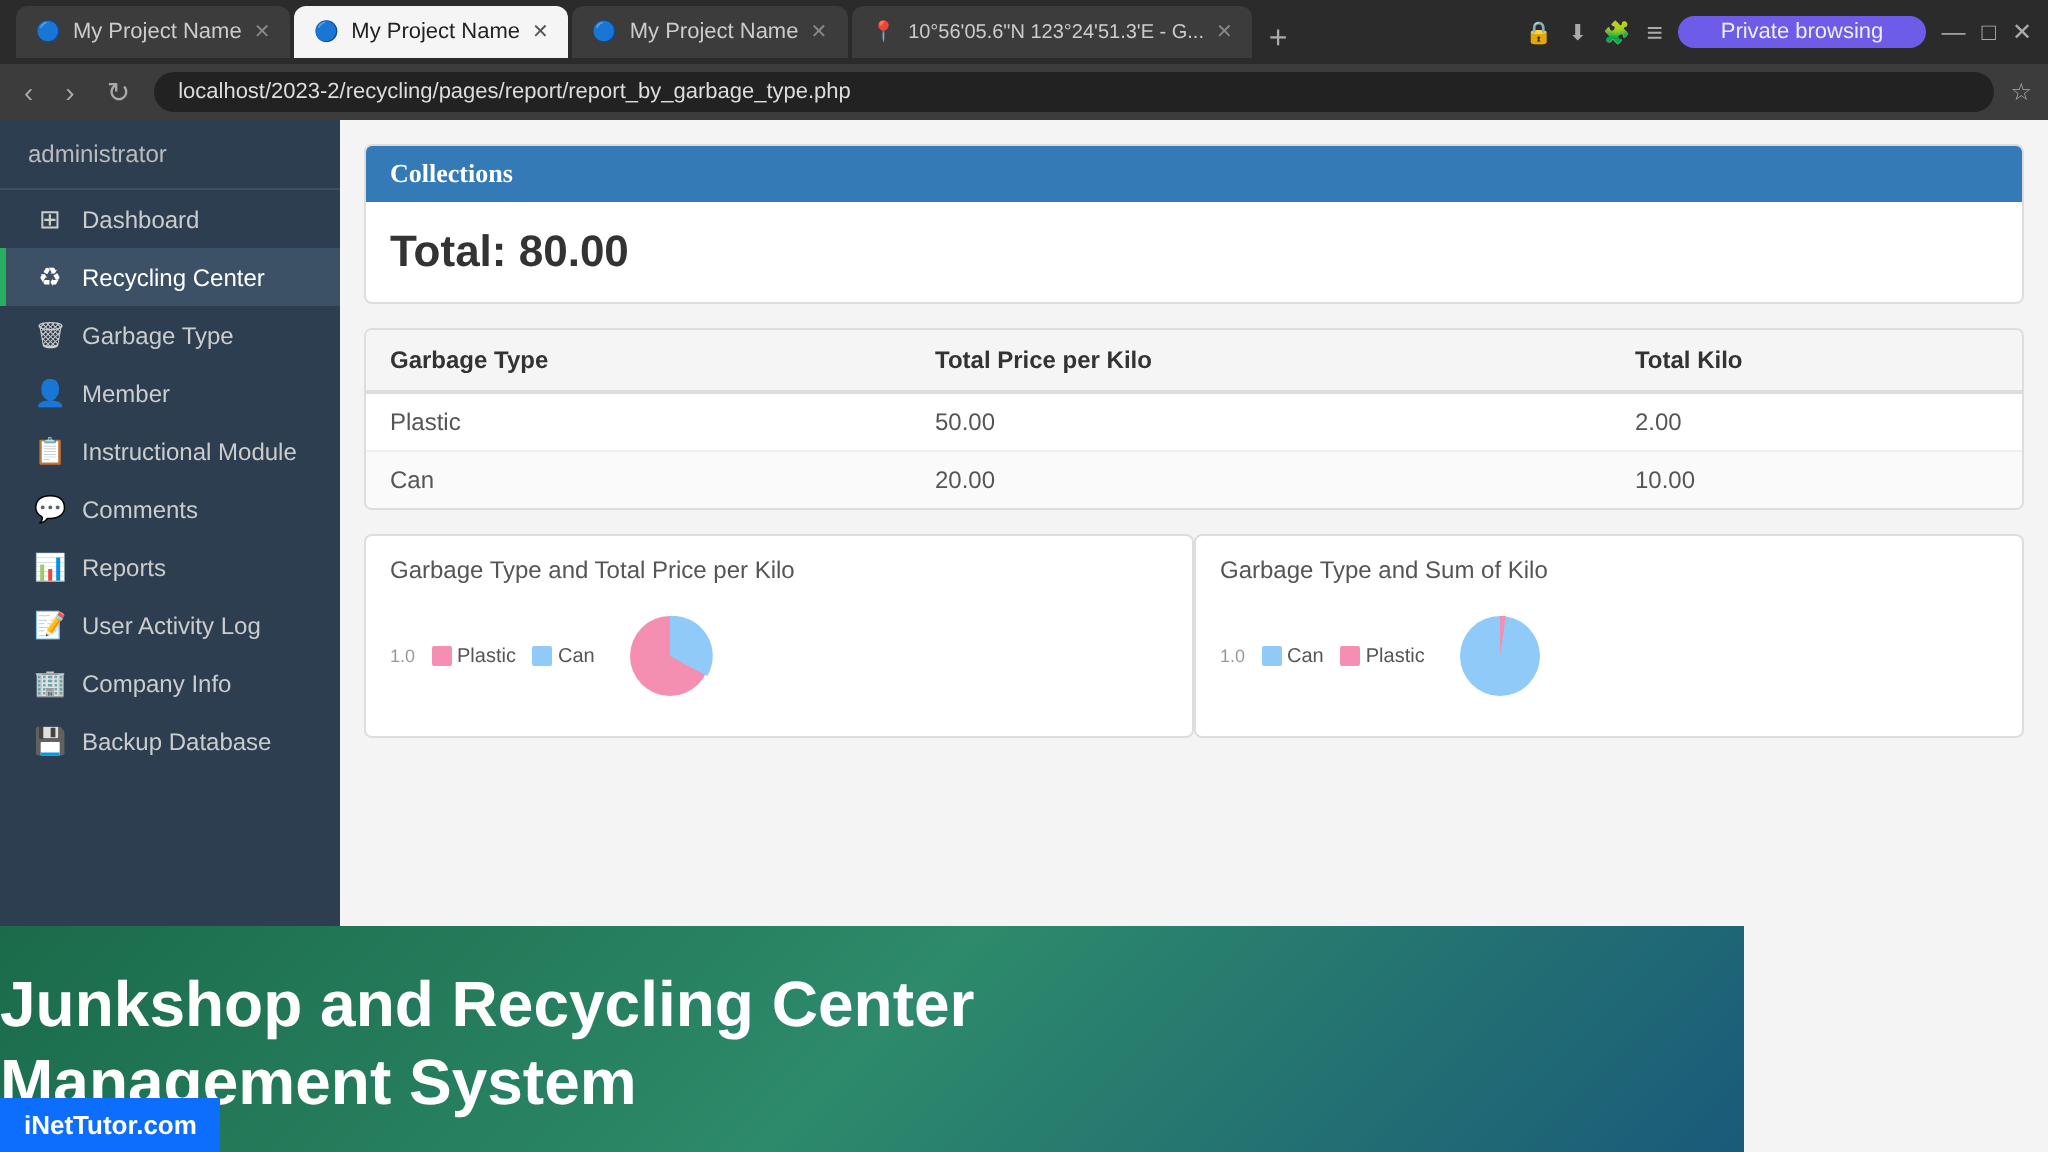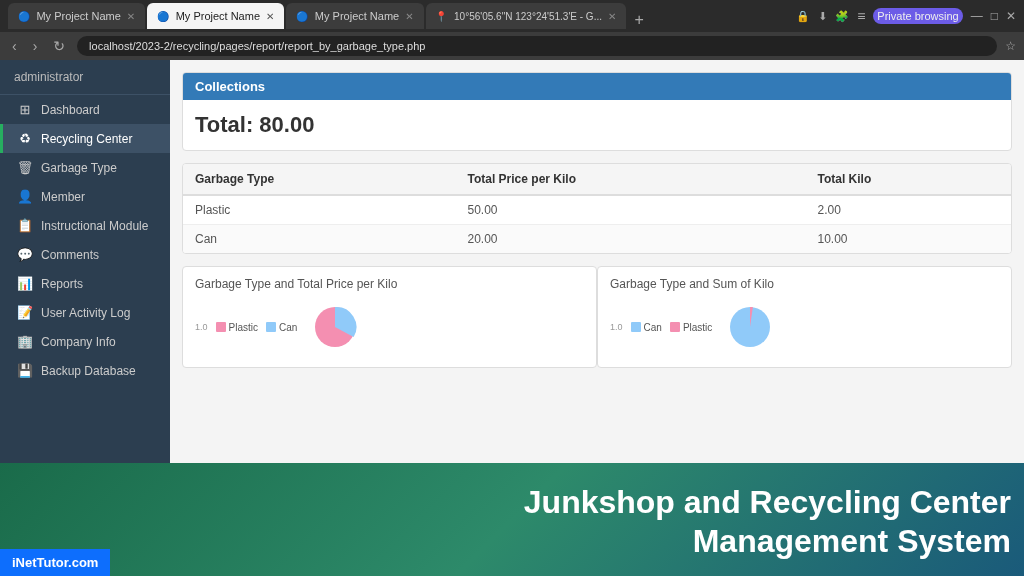--- a/index.html
+++ b/index.html
@@ -119,20 +119,21 @@
       border-radius: 4px;
       overflow: hidden;
       background: #fff;
     }
     .stat-card-header {
       background: #337ab7;
       color: #fff;
       font-size: 13px;
       font-weight: bold;
       padding: 6px 12px;
+      font-family: Liberation Serif, serif;
     }
     .stat-card-body {
       padding: 12px;
       font-size: 22px;
       font-weight: bold;
       color: #333;
     }
 
     
     .table-card {
@@ -188,24 +189,24 @@
       flex-wrap: wrap;
     }
     .legend-item { display: flex; align-items: center; gap: 3px; }
     .legend-dot { width: 10px; height: 10px; border-radius: 1px; }
 
     
     .overlay-banner {
       position: absolute;
       bottom: 0;
       left: 0;
-      width: 1024px;
+      width: 872px;
       background: linear-gradient(135deg, #1a6b4a 0%, #2d8a6a 50%, #1a5a7a 100%);
-      padding: 20px 13px 16px 0;
-      text-align: right;
+      padding: 20px 0 16px 0;
+      text-align: left;
       z-index: 100;
     }
     .overlay-title {
       font-size: 32px;
       font-weight: bold;
       color: #fff;
       line-height: 1.2;
     }
     .overlay-bottom {
       background: #0d6efd;
@@ -257,21 +258,21 @@
       <span style="font-size:10px;color:#ccc;overflow:hidden;white-space:nowrap;max-width:160px;">10°56'05.6"N 123°24'51.3'E - G...</span>
       <span class="tab-close">✕</span>
     </div>
     <span class="tab-new">+</span>
   </div>
   <div style="display:flex;gap:8px;align-items:center;">
     <span style="color:#aaa;font-size:11px;cursor:pointer;">🔒</span>
     <span style="color:#aaa;font-size:11px;cursor:pointer;">⬇</span>
     <span style="color:#aaa;font-size:11px;cursor:pointer;">🧩</span>
     <span style="color:#aaa;font-size:14px;font-weight:bold;cursor:pointer;">≡</span>
-    <span style="color:#eee;font-size:11px;background:#6c5ce7;padding:2px 4px;border-radius:10px;cursor:pointer;">Private browsing</span>
+    <span style="color:#eee;font-size:11px;background:#6c5ce7;padding:2px 21px;border-radius:10px;cursor:pointer;">Private browsing</span>
     <span style="color:#aaa;font-size:12px;cursor:pointer;">—</span>
     <span style="color:#aaa;font-size:12px;cursor:pointer;">□</span>
     <span style="color:#aaa;font-size:12px;cursor:pointer;">✕</span>
   </div>
 </div>
 
 <div class="address-bar">
   <button class="nav-btn">‹</button>
   <button class="nav-btn">›</button>
   <button class="nav-btn">↻</button>

